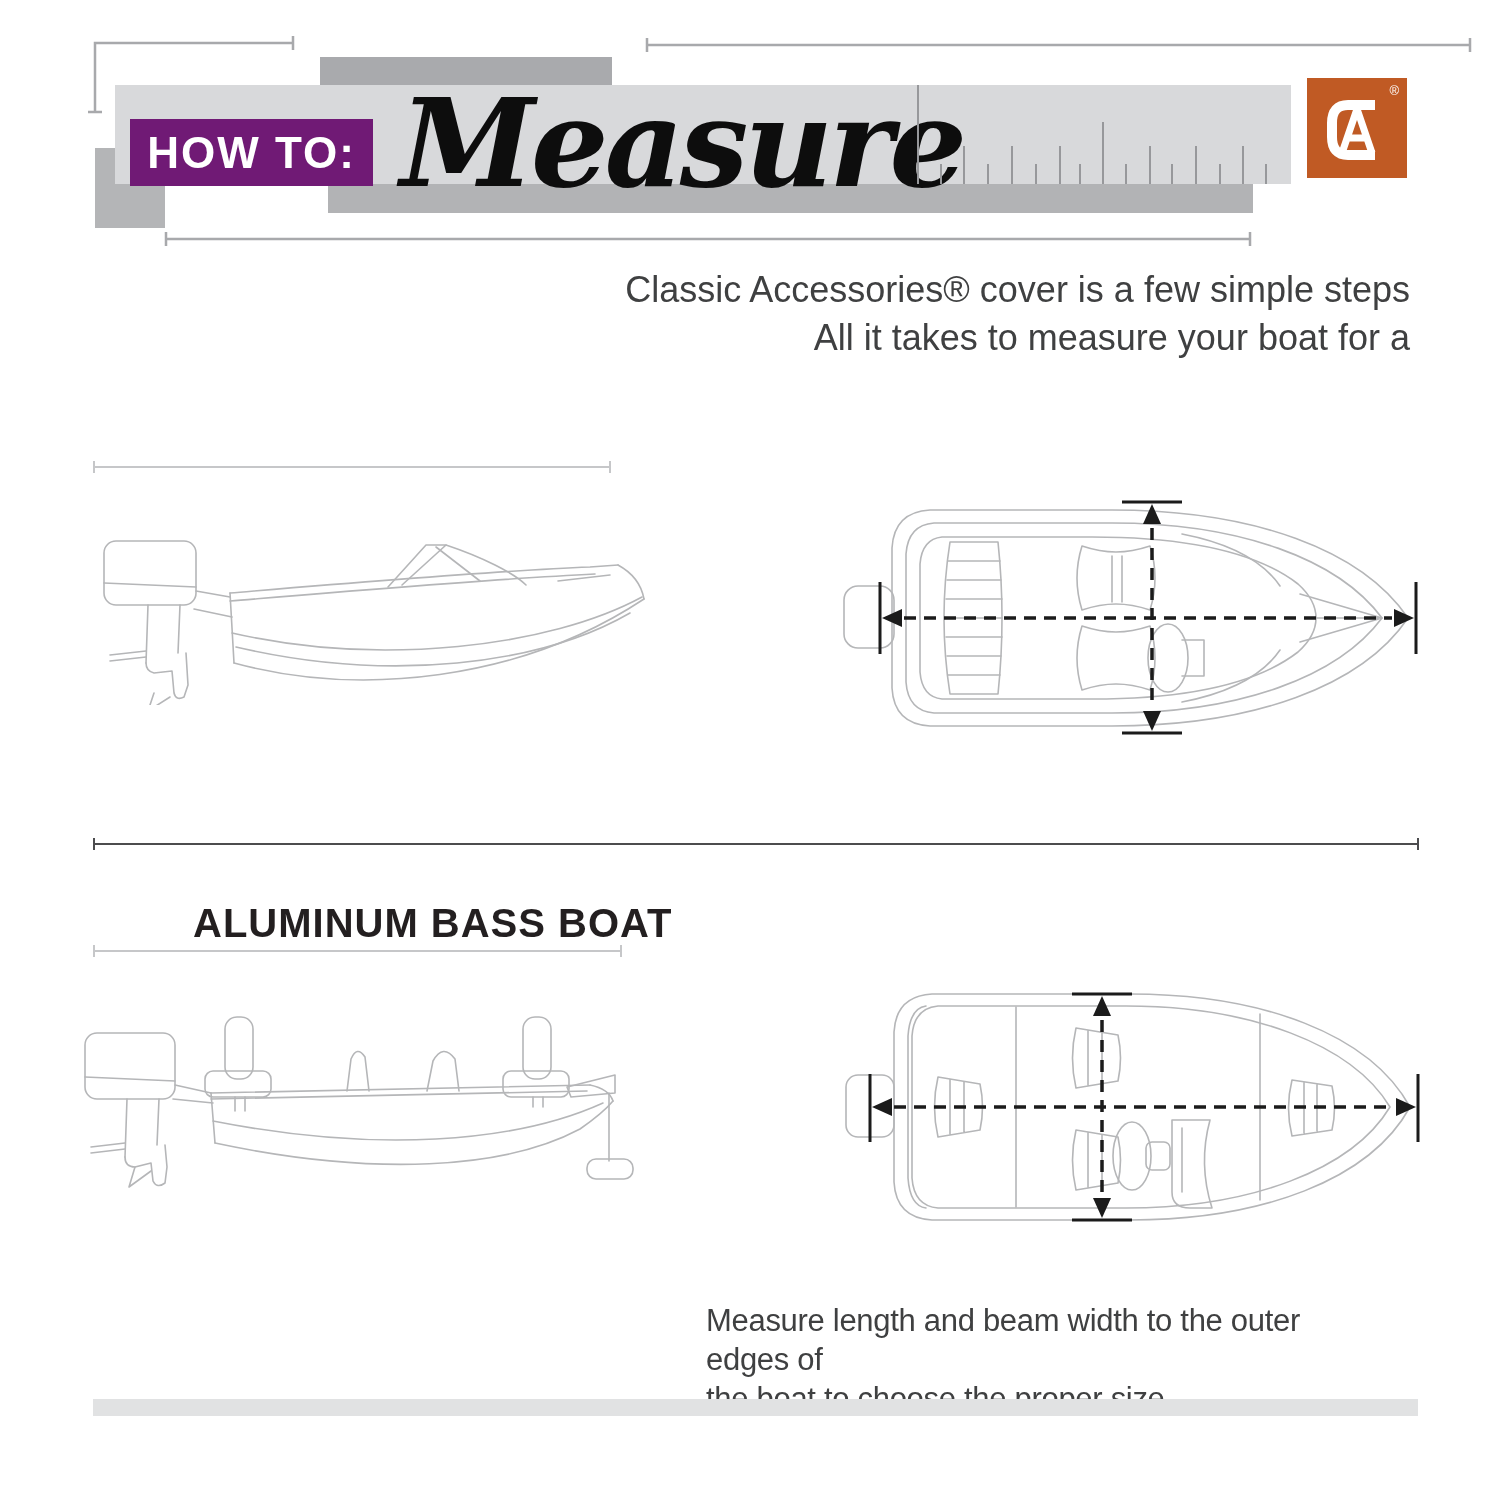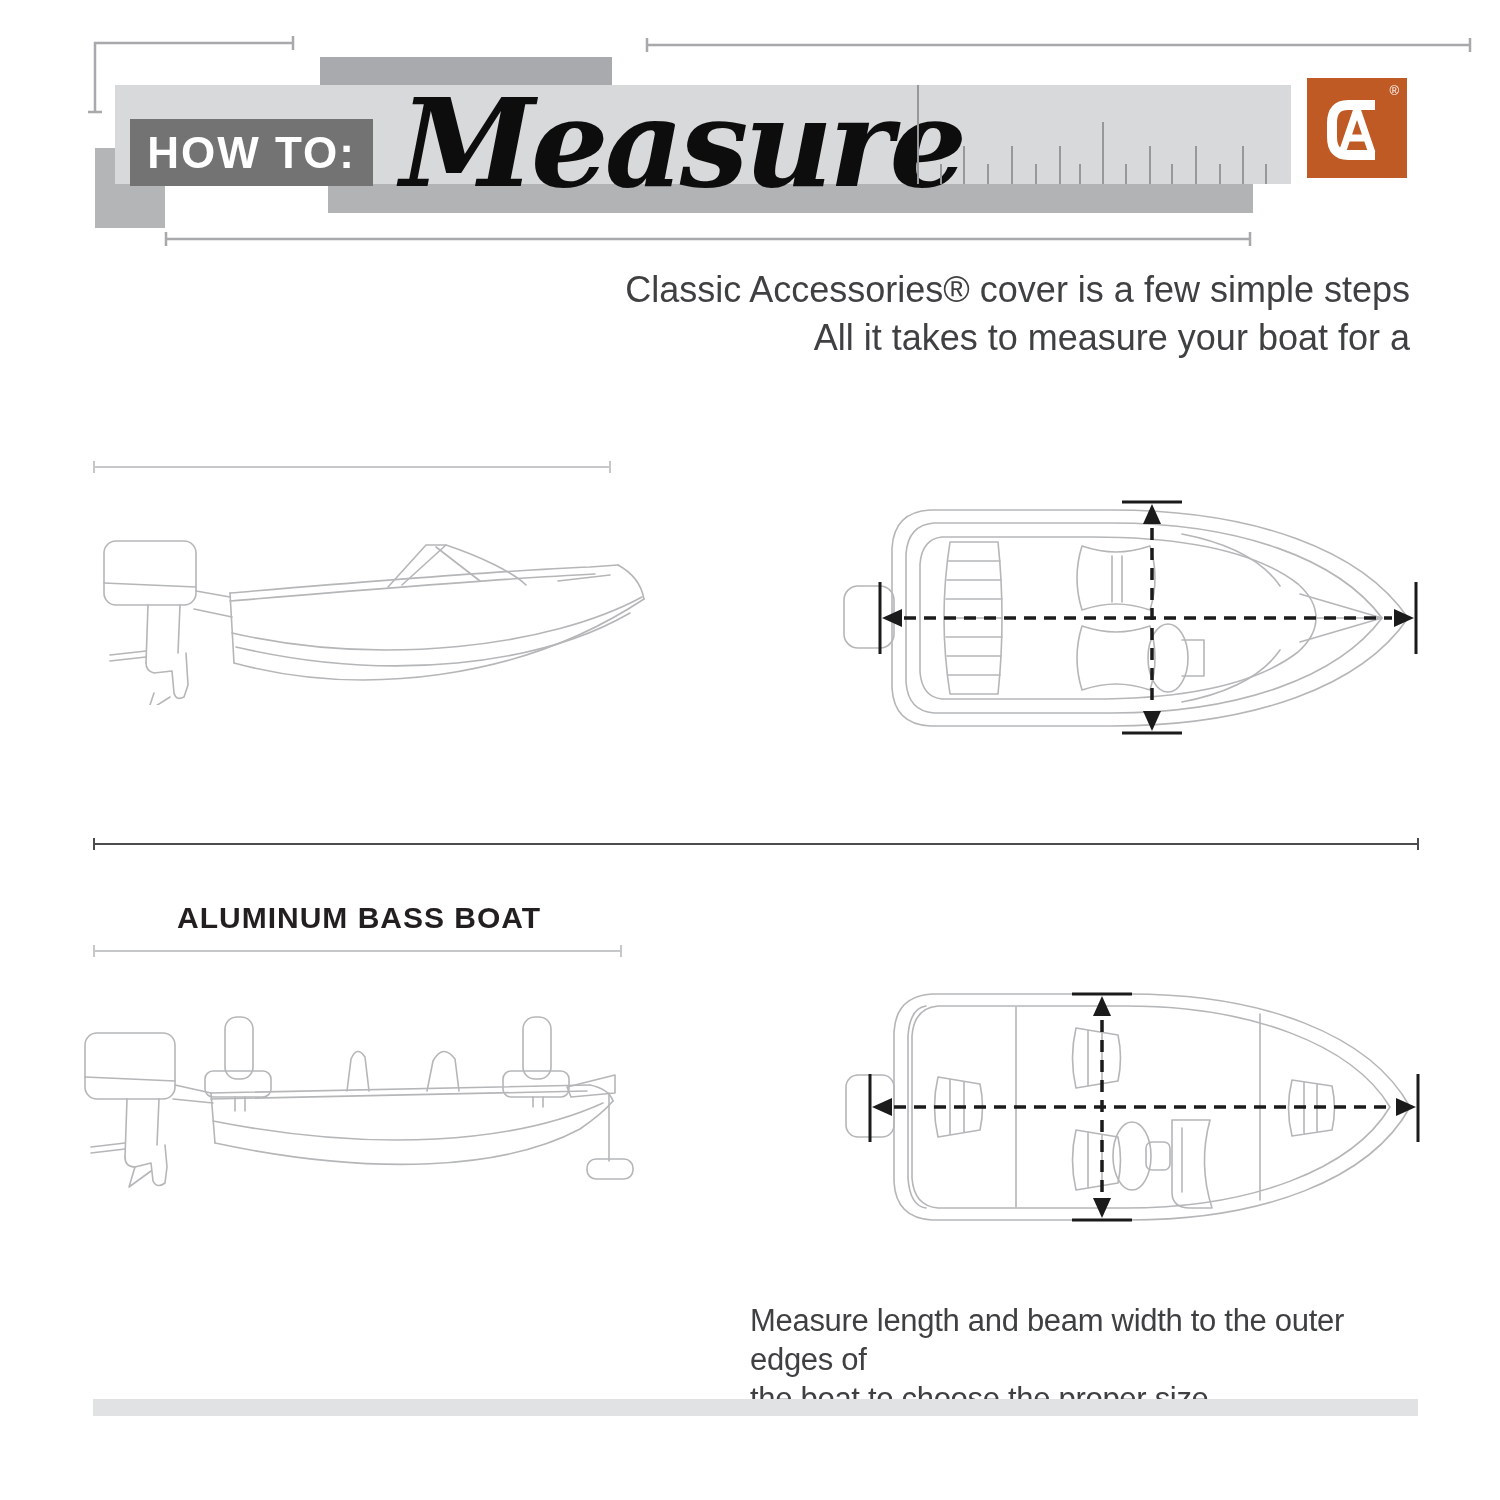--- a/index.html
+++ b/index.html
@@ -5,36 +5,36 @@
   html,body{margin:0;padding:0;background:#fff;}
   .page{position:relative;width:1500px;height:1500px;background:#fff;overflow:hidden;
         font-family:"Liberation Sans",sans-serif;color:#231f20;}
   .abs{position:absolute;}
 
   
   .hdr-rect-top{left:320px;top:57px;width:292px;height:90px;background:#a9aaad;z-index:1;}
   .hdr-banner{left:115px;top:85px;width:1176px;height:99px;background:#d8d9db;z-index:2;}
   .hdr-band{left:328px;top:184px;width:925px;height:29px;background:#b2b3b5;z-index:2;}
   .hdr-rect-left{left:95px;top:148px;width:70px;height:80px;background:#b4b5b7;z-index:1;}
-  .howto-box{left:130px;top:119px;width:243px;height:67px;background:#737373;z-index:4;
+  .howto-box{left:130px;top:119px;width:243px;height:67px;background:#701a75;z-index:4;
              display:flex;align-items:center;justify-content:center;}
   .howto-box span{color:#fff;font-size:44px;font-weight:bold;letter-spacing:2px;}
   .hdr-title{left:400px;top:68px;width:520px;height:160px;z-index:4;text-align:center;
              font-family:"DejaVu Serif",serif;font-style:italic;font-weight:bold;
              font-size:122px;line-height:150px;color:#0d0d0d;letter-spacing:-4px;}
   .hdr-decor{left:0;top:0;z-index:5;pointer-events:none;}
   .logo{left:1307px;top:78px;width:100px;height:100px;background:#c05a24;z-index:6;}
   .logo .reg{position:absolute;right:8px;top:6px;color:#fff;font-size:13px;line-height:13px;}
 
   
   .intro{left:500px;top:266px;width:910px;text-align:right;font-size:36px;line-height:48px;color:#3f4041;}
   .sec-head-1{left:93px;top:388px;width:520px;text-align:center;font-size:30px;font-weight:bold;
               line-height:41px;letter-spacing:1px;}
-  .sec-head-2{left:177px;top:901px;width:600px;font-size:30px;font-weight:bold;letter-spacing:1px;}
-  .instruction{left:750px;top:1301px;width:680px;font-size:31px;line-height:39px;color:#3f4041;letter-spacing:-0.3px;}
+  .sec-head-2{left:193px;top:901px;width:600px;font-size:40px;font-weight:bold;letter-spacing:1px;}
+  .instruction{left:706px;top:1301px;width:680px;font-size:31px;line-height:39px;color:#3f4041;letter-spacing:-0.3px;}
   .note{left:93px;top:1437px;width:1000px;font-size:22px;color:#414042;}
   .bottom-bar{left:93px;top:1399px;width:1325px;height:17px;background:#e1e2e3;}
 
   
   .hline{position:absolute;height:2px;}
   .hline::before,.hline::after{content:"";position:absolute;width:2px;height:12px;top:-5px;background:inherit;}
   .hline::before{left:0;}
   .hline::after{right:0;}
   .hl-light{background:#c6c7c9;}
   .hl-dark{background:#4c4c4e;}

